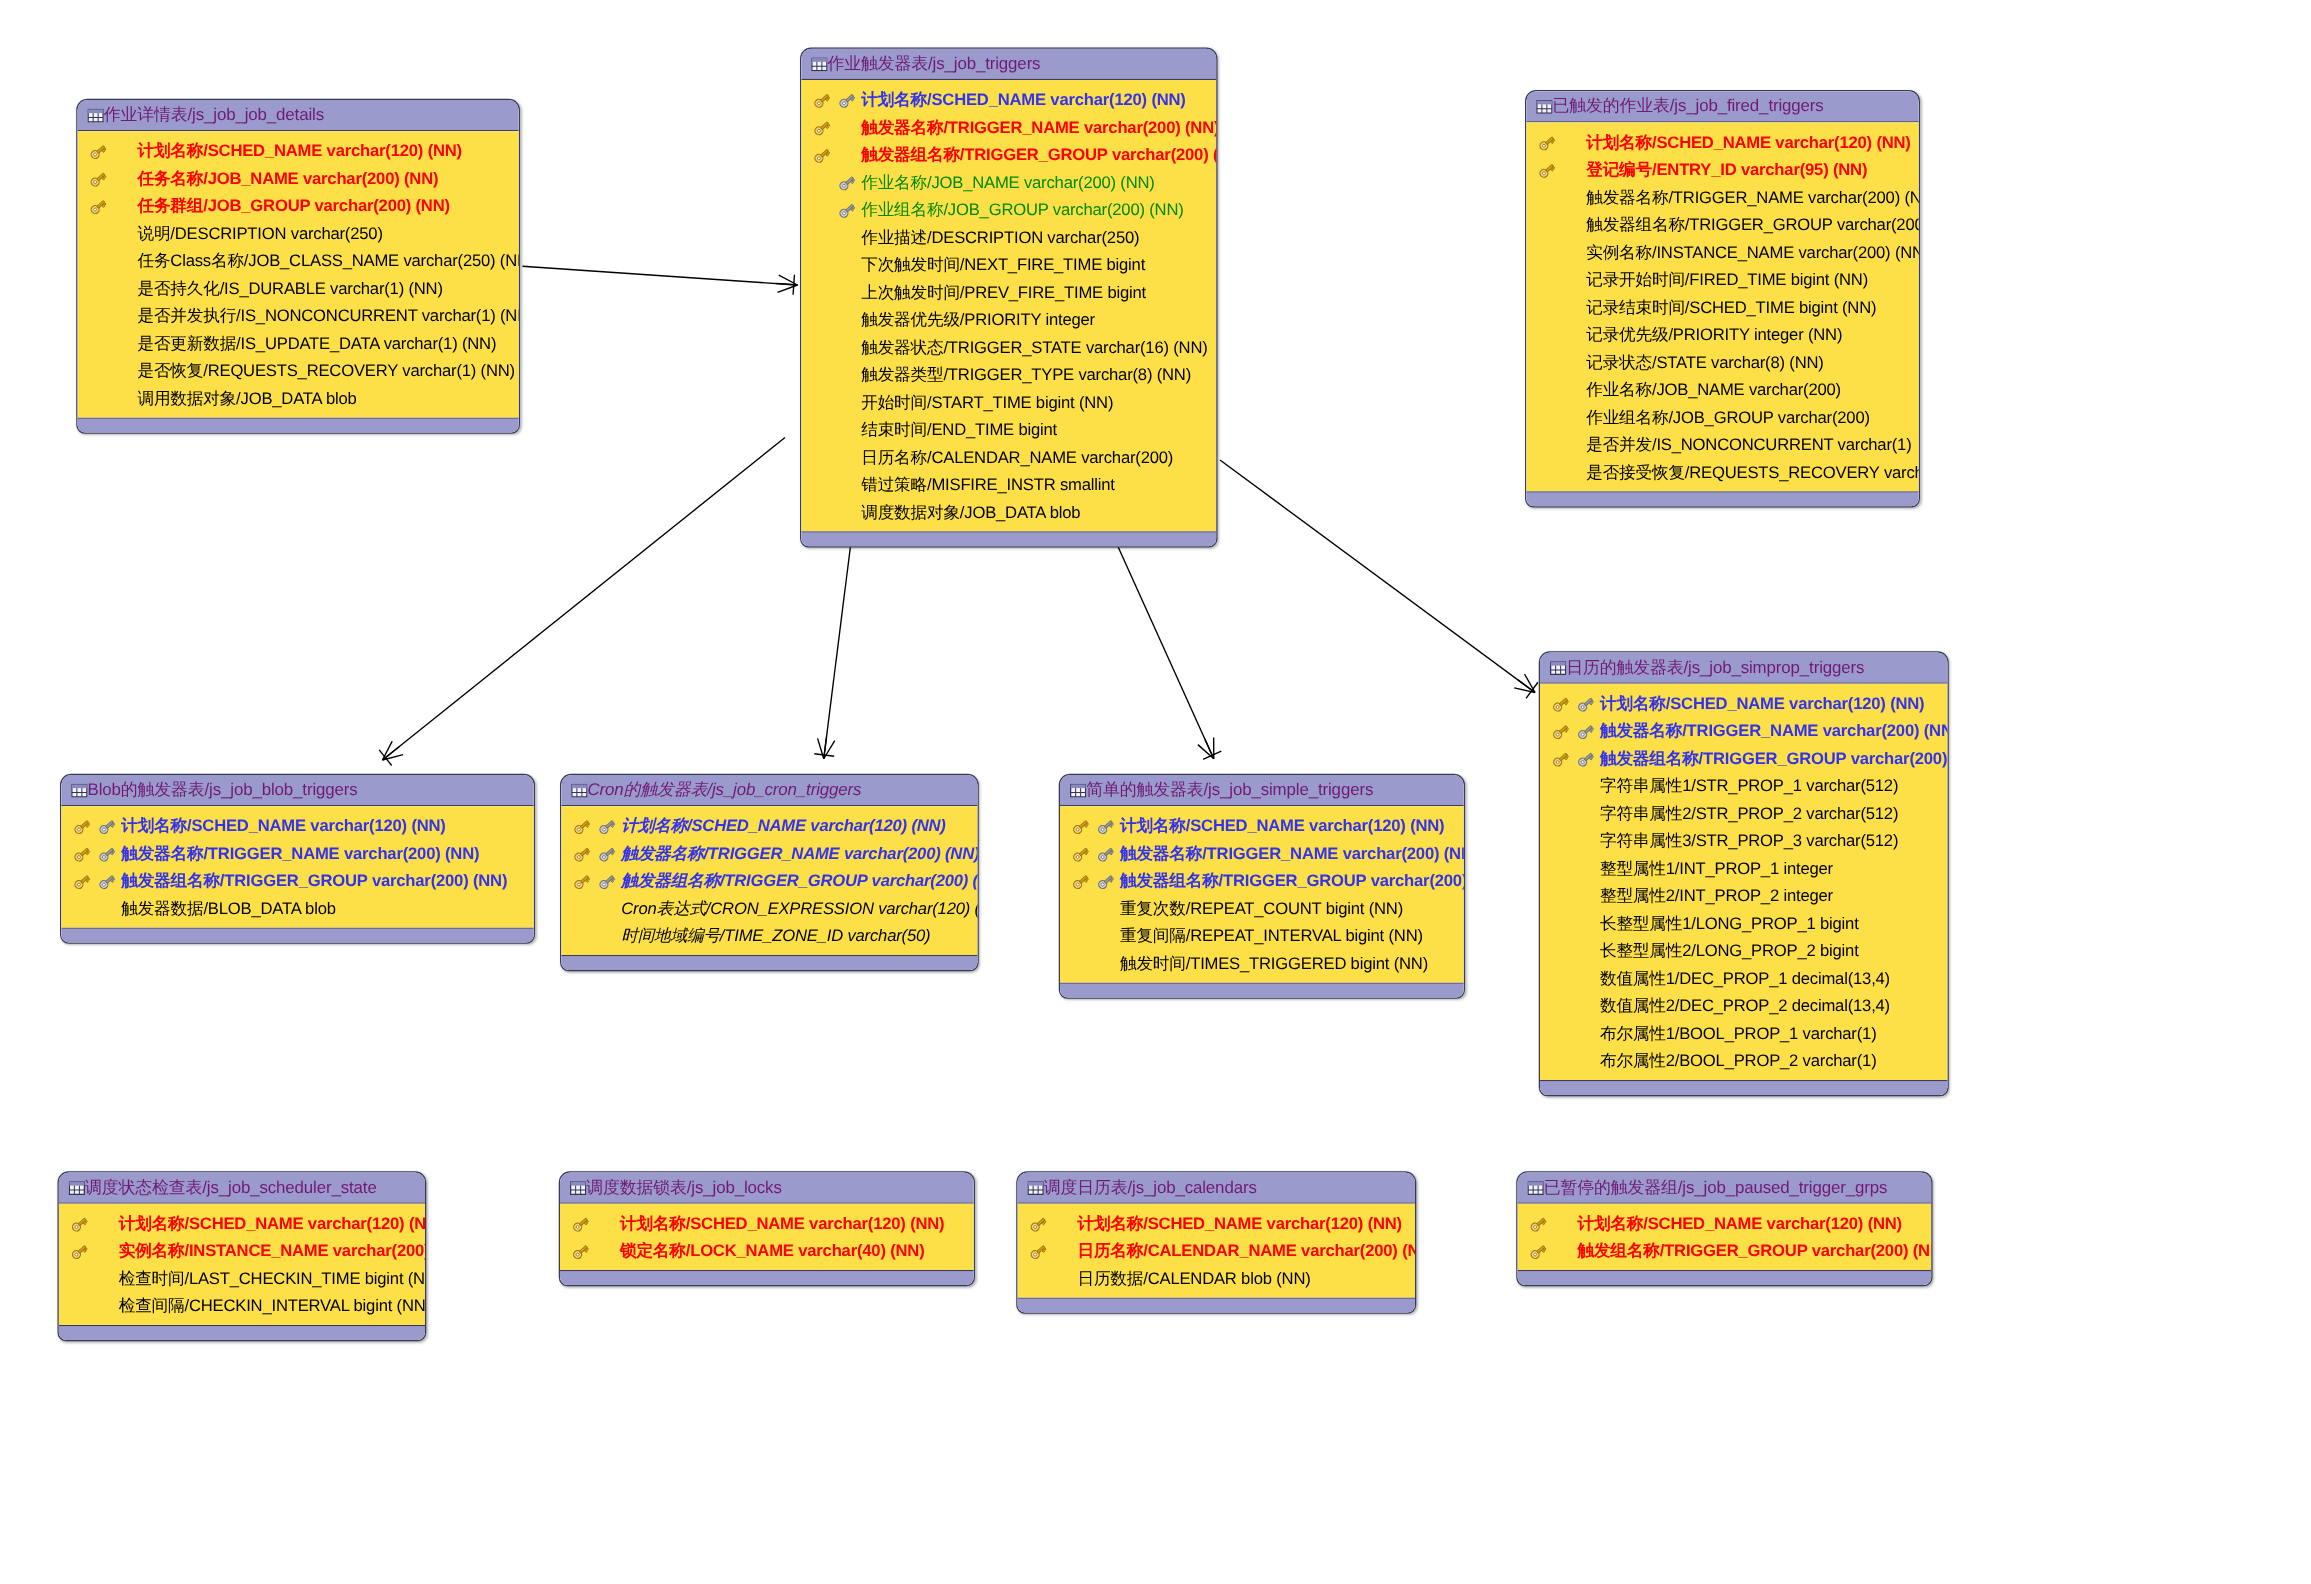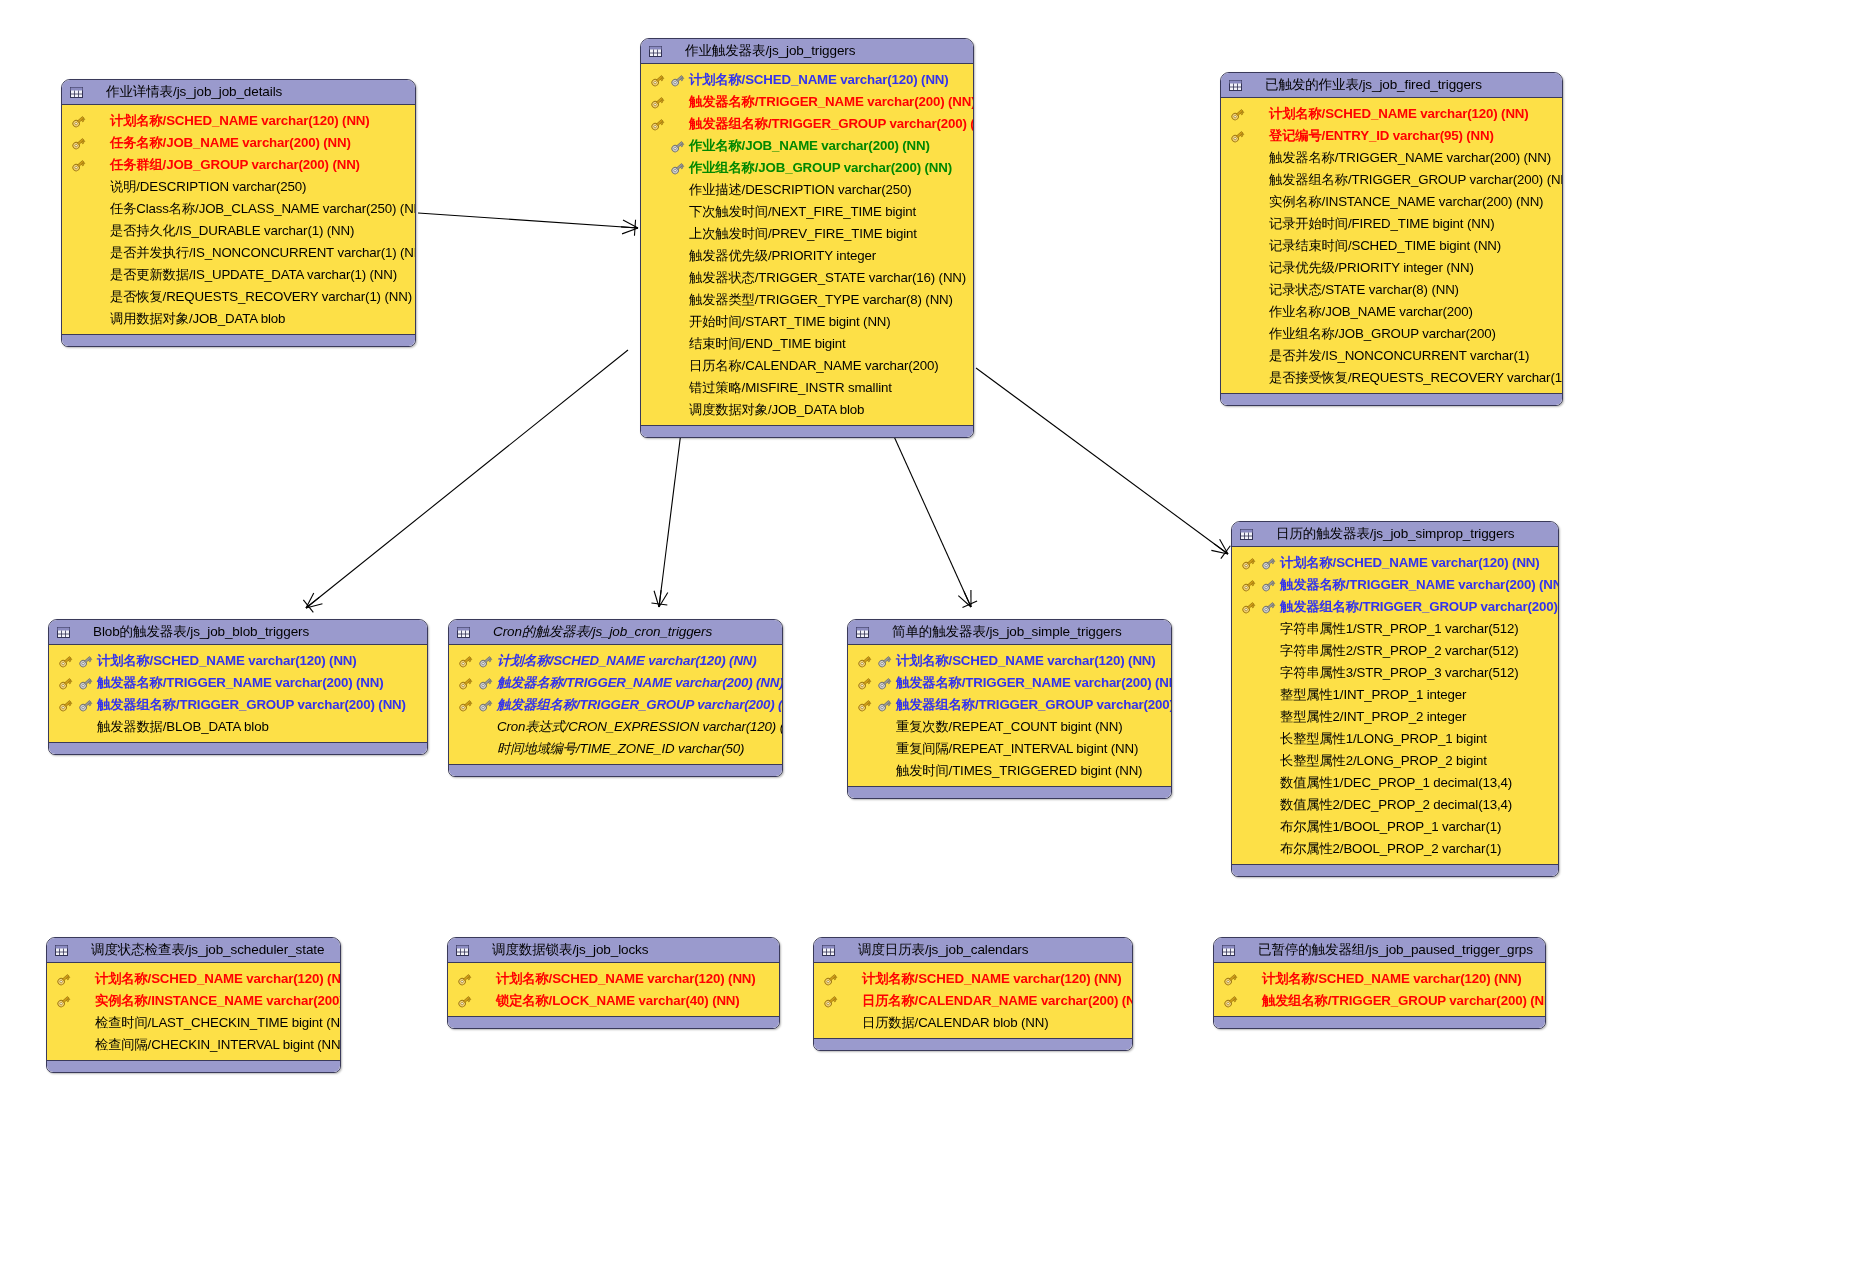--- a/index.html
+++ b/index.html
@@ -36,23 +36,23 @@
     box-shadow: 1px 1px 2px rgba(0,0,0,0.28);
     overflow: hidden;
   }
   .entity-header {
     background: #9a9acd;
     border-bottom: 1px solid #3a3a5a;
     height: 24px;
     display: flex;
     align-items: center;
     padding: 0 8px;
-    gap: 23px;
+    gap: 0;
     font-size: 13.5px;
-    color: #000000;
+    color: #701a75;
     border-radius: 7px 7px 0 0;
   }
   .table-icon {
     width: 13px;
     height: 11px;
     flex: 0 0 auto;
     display: block;
   }
   .entity-title {
     white-space: nowrap;
@@ -76,21 +76,21 @@
     width: 20px;
     flex: 0 0 20px;
     display: flex;
     align-items: center;
     justify-content: center;
   }
   .key-icon { width: 15px; height: 15px; display:block; }
   .attr-text { padding-left: 2px; }
   .c-red { color: #ff0000; font-weight: bold; }
   .c-blue { color: #3333ee; font-weight: bold; }
-  .c-green { color: #008800; font-weight: bold; }
+  .c-green { color: #008800; font-weight: normal; }
   .c-black { color: #000000; }
   .entity-footer {
     height: 11px;
     background: #9a9acd;
     border-top: 1px solid #3a3a5a;
     border-radius: 0 0 6px 6px;
   }
 </style>
 </head>
 <body>
@@ -379,21 +379,21 @@
             <span class="attr-text c-black">错过策略/MISFIRE_INSTR smallint</span>
           </div>
           <div class="attr">
             <span class="keyslot"></span>
             <span class="keyslot"></span>
             <span class="attr-text c-black">调度数据对象/JOB_DATA blob</span>
           </div>
         </div>
         <div class="entity-footer"></div>
       </div>
-      <div class="entity" style="left: 1220px; top: 72px; width: 343px;">
+      <div class="entity" style="left: 1220px; top: 72px; width: 316px;">
         <div class="entity-header">
           <svg class="table-icon" viewBox="0 0 13 11">
             <rect x="0.5" y="0.5" width="12" height="10" fill="#f2f2f8" stroke="#333355" stroke-width="1"></rect>
             <rect x="0.5" y="0.5" width="12" height="3" fill="#8a8ac0" stroke="none"></rect>
             <line x1="4.5" y1="3.5" x2="4.5" y2="10.5" stroke="#333355" stroke-width="0.8"></line>
             <line x1="8.5" y1="3.5" x2="8.5" y2="10.5" stroke="#333355" stroke-width="0.8"></line>
             <line x1="0.5" y1="7" x2="12.5" y2="7" stroke="#333355" stroke-width="0.8"></line>
           </svg>
           <span class="entity-title">已触发的作业表/js_job_fired_triggers</span>
         </div>

